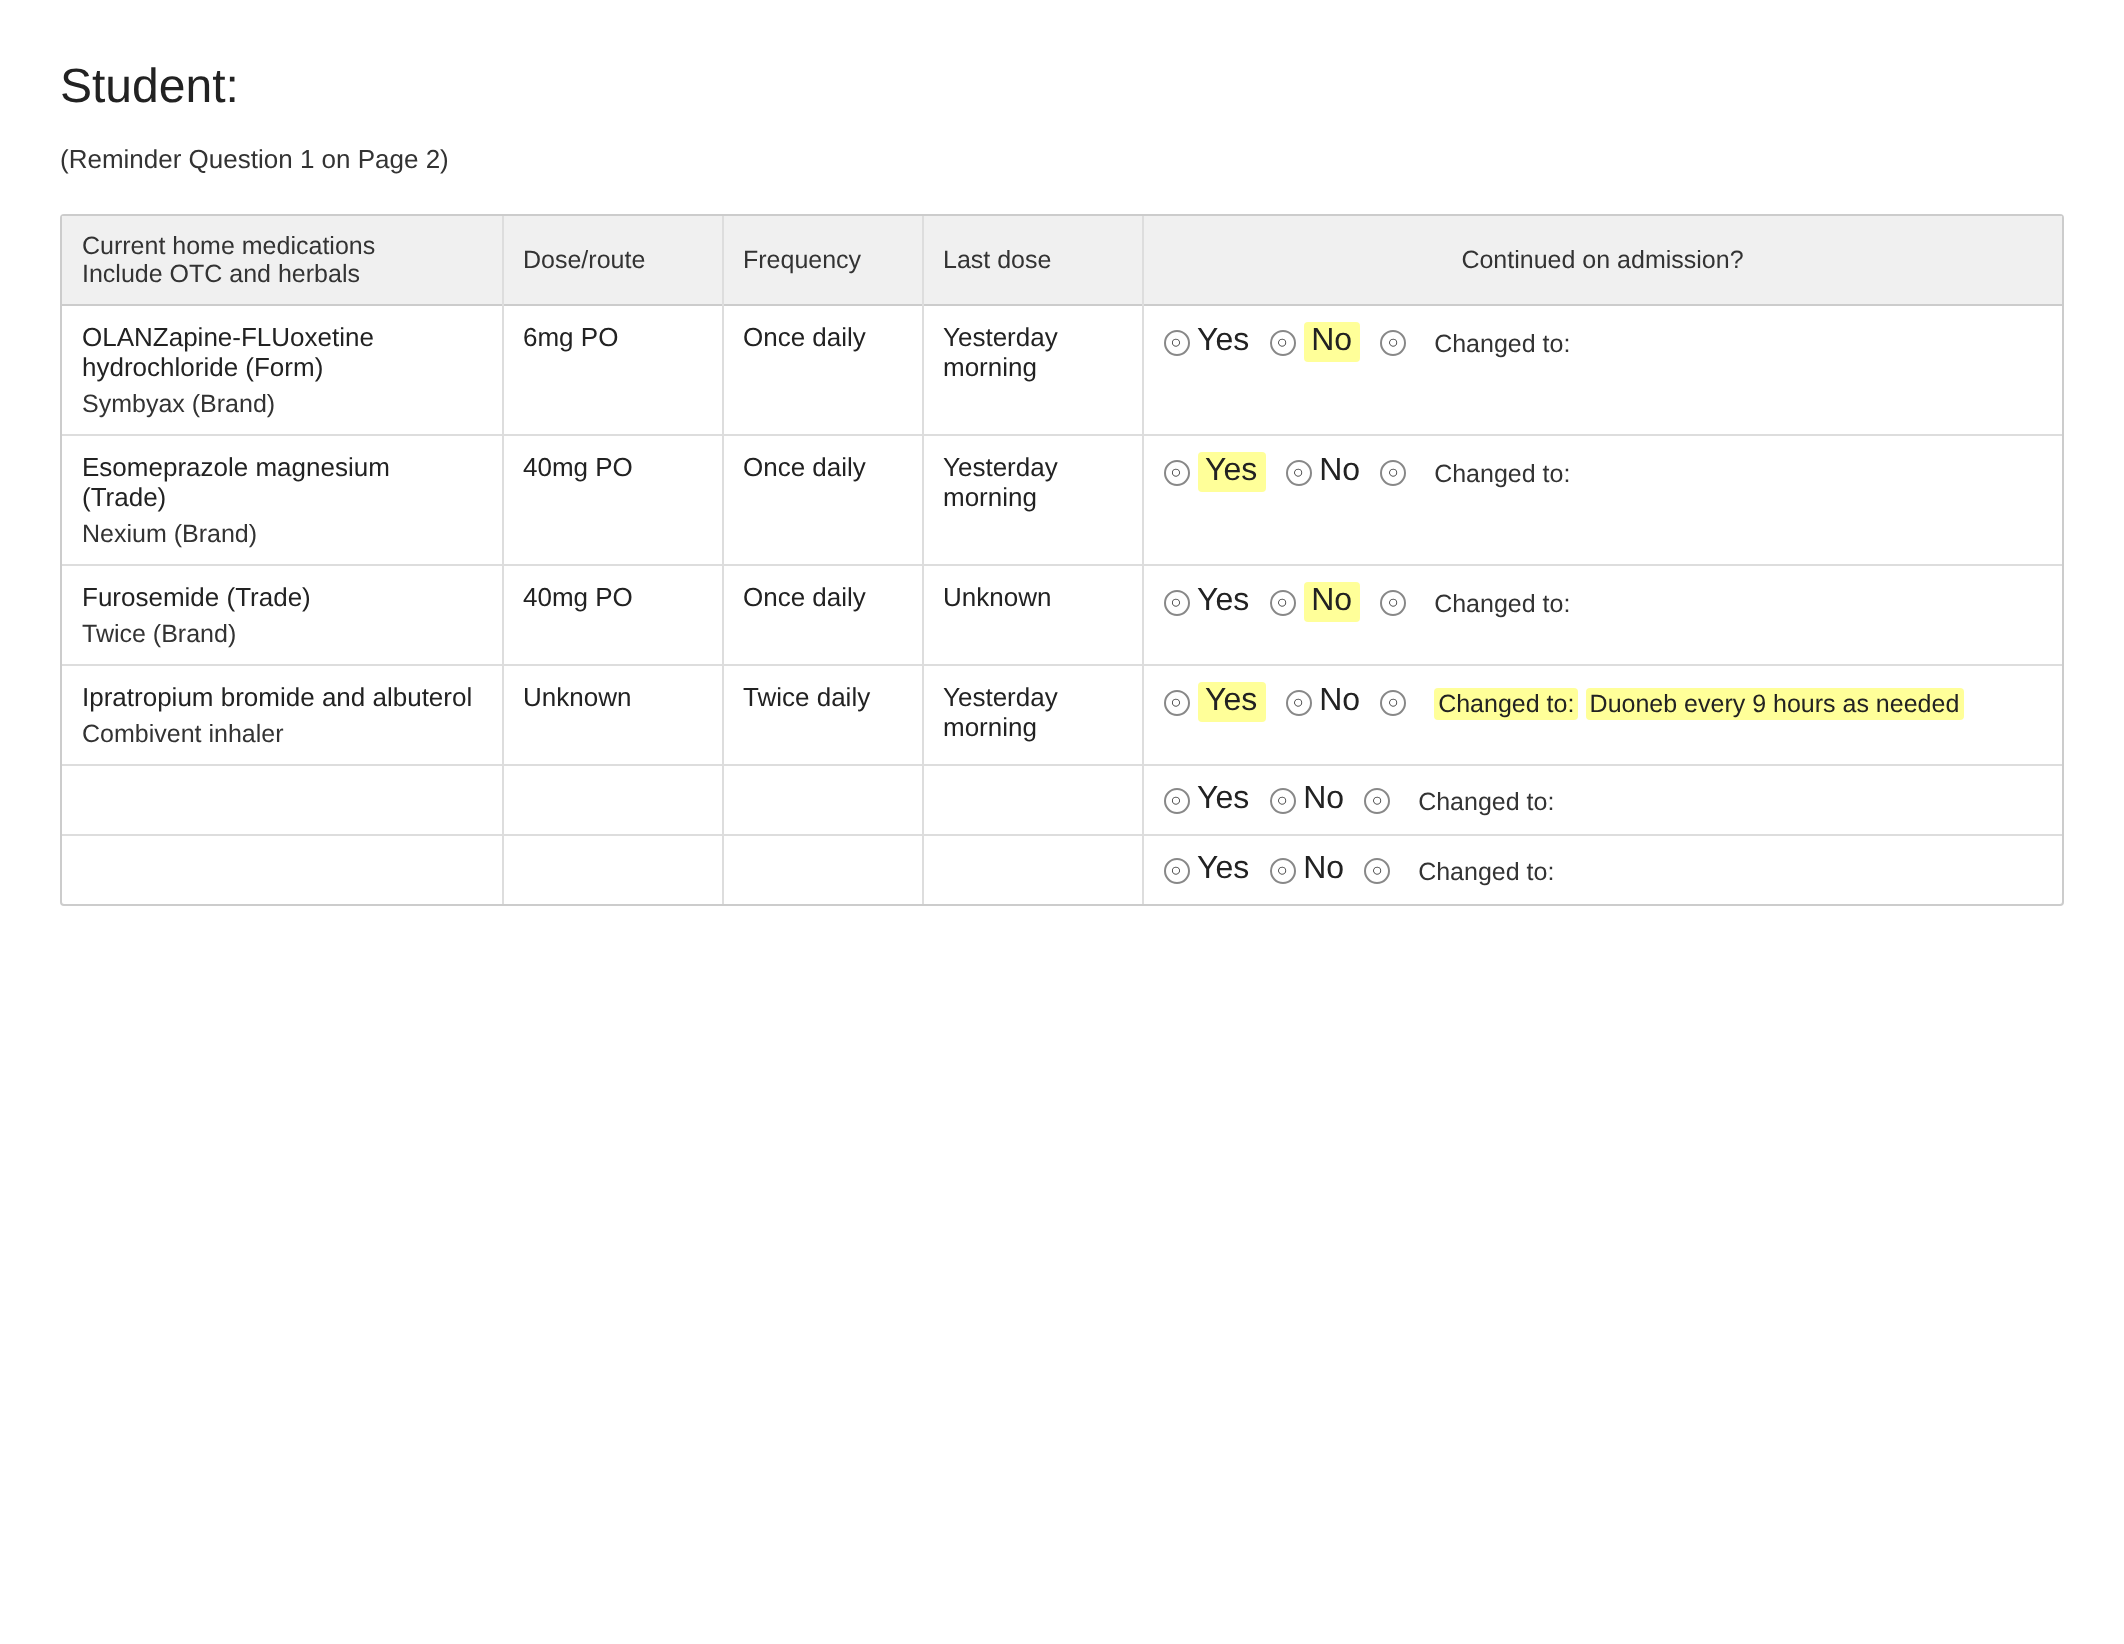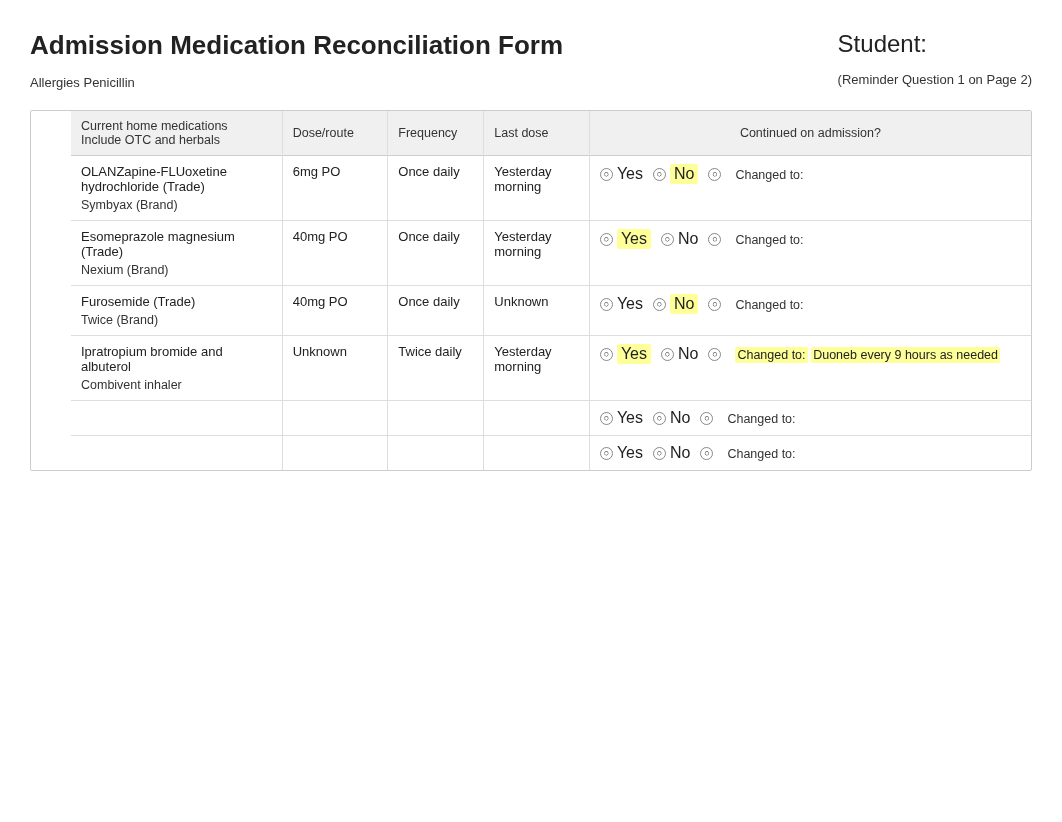--- a/index.html
+++ b/index.html
@@ -37,21 +37,20 @@
     }
     .header-right .reminder {
       font-size: 13px;
       margin-top: 14px;
       color: #333;
     }
     .table-wrapper {
       margin-top: 20px;
       border: 1px solid #ccc;
       border-radius: 2px;
-      padding-left: 40px;
     }
     table {
       width: 100%;
       border-collapse: collapse;
     }
     thead tr {
       background: #f0f0f0;
       border-bottom: 1px solid #ccc;
     }
     thead th {
@@ -120,24 +119,20 @@
       gap: 4px;
       white-space: nowrap;
       flex-wrap: nowrap;
     }
   </style>
 </head>
 <body>
 
 <div class="page">
   <div class="header">
-    <div class="header-left">
-      <h1>Admission Medication Reconciliation Form</h1>
-      <div class="allergies">Allergies Penicillin</div>
-    </div>
     <div class="header-right">
       <h2>Student:</h2>
       <div class="reminder">(Reminder Question 1 on Page 2)</div>
     </div>
   </div>
 
   <div class="table-wrapper">
     <table>
       <thead>
         <tr>
@@ -147,21 +142,21 @@
           </th>
           <th style="width:11%;">Dose/route</th>
           <th style="width:10%;">Frequency</th>
           <th style="width:11%;">Last dose</th>
           <th style="width:46%;text-align:center;">Continued on admission?</th>
         </tr>
       </thead>
       <tbody id="table-body">
       <tr style="min-height: 80px;">
             <td>
-              <div class="med-trade">OLANZapine-FLUoxetine hydrochloride (Trade)</div>
+              <div class="med-trade">OLANZapine-FLUoxetine hydrochloride (Form)</div>
       <div class="med-brand">Symbyax (Brand)</div>
             </td>
             <td>6mg PO</td>
             <td>Once daily</td>
             <td>Yesterday morning</td>
             <td style="padding-top: 8px;">
     <div class="continued-inner">
       <span class="radio-btn">○</span>
       <span class="yes-label ">Yes</span>
       <span class="radio-btn" style="margin-left:6px;">○</span>

